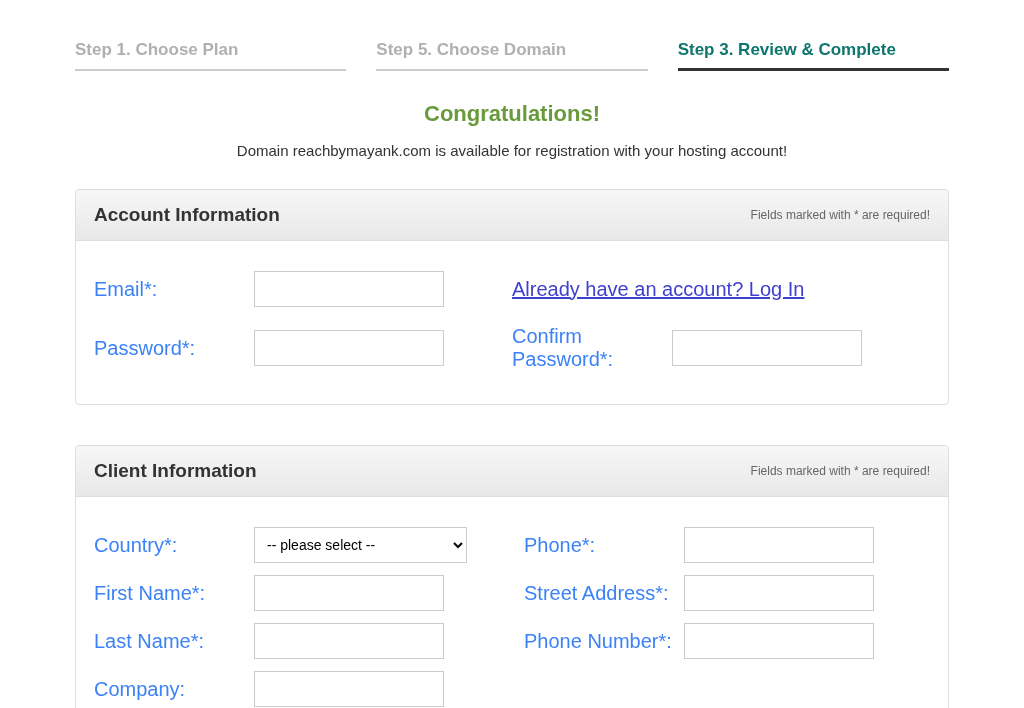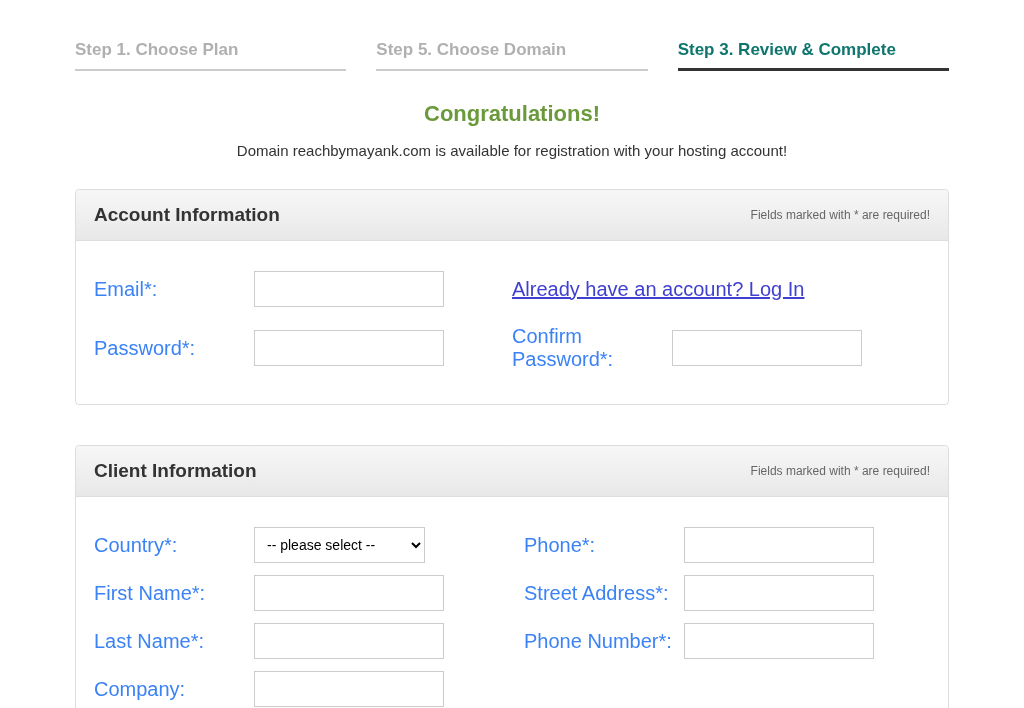--- a/index.html
+++ b/index.html
@@ -86,21 +86,21 @@
       color: #3b82f6;
     }
     .form-input {
       width: 190px;
       height: 36px;
       border: 1px solid #ccc;
       padding: 0 8px;
       font-size: 14px;
     }
     .form-select {
-      width: 171px;
+      width: 213px;
       height: 36px;
       border: 1px solid #ccc;
       padding: 0 8px;
       font-size: 14px;
       background: #fff;
     }
     .login-link {
       color: #4040d0;
       text-decoration: underline;
       font-size: 20px;

